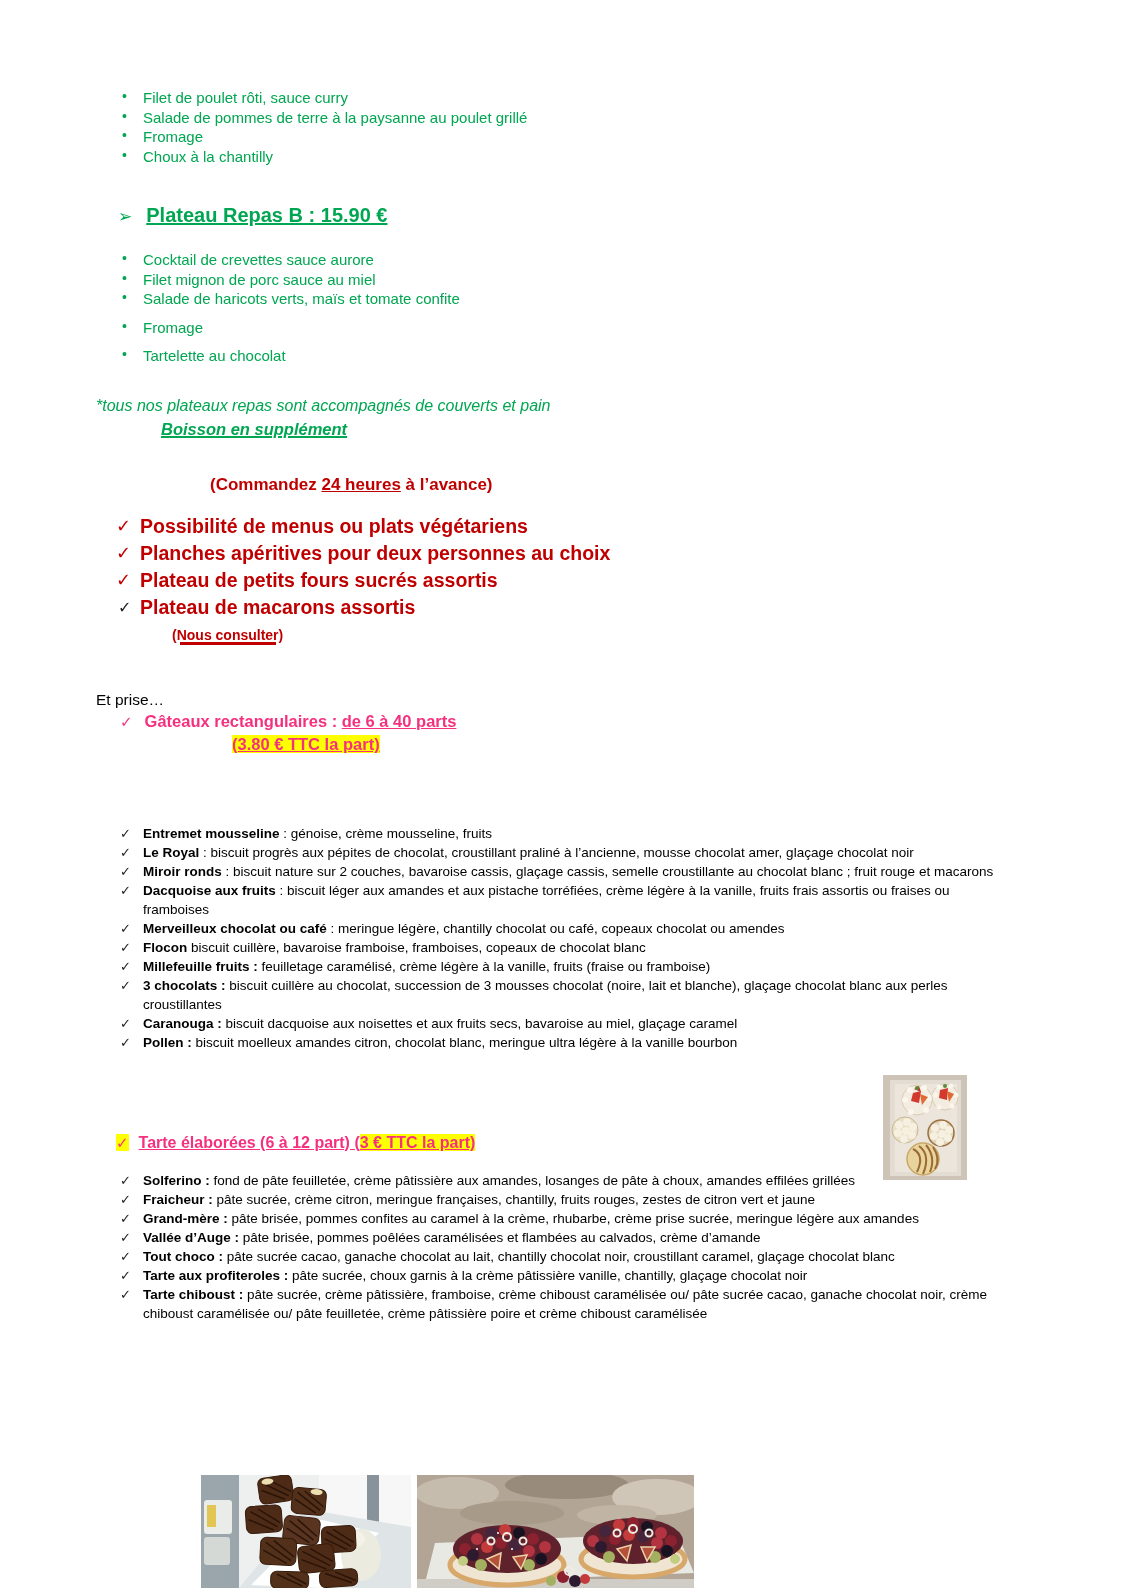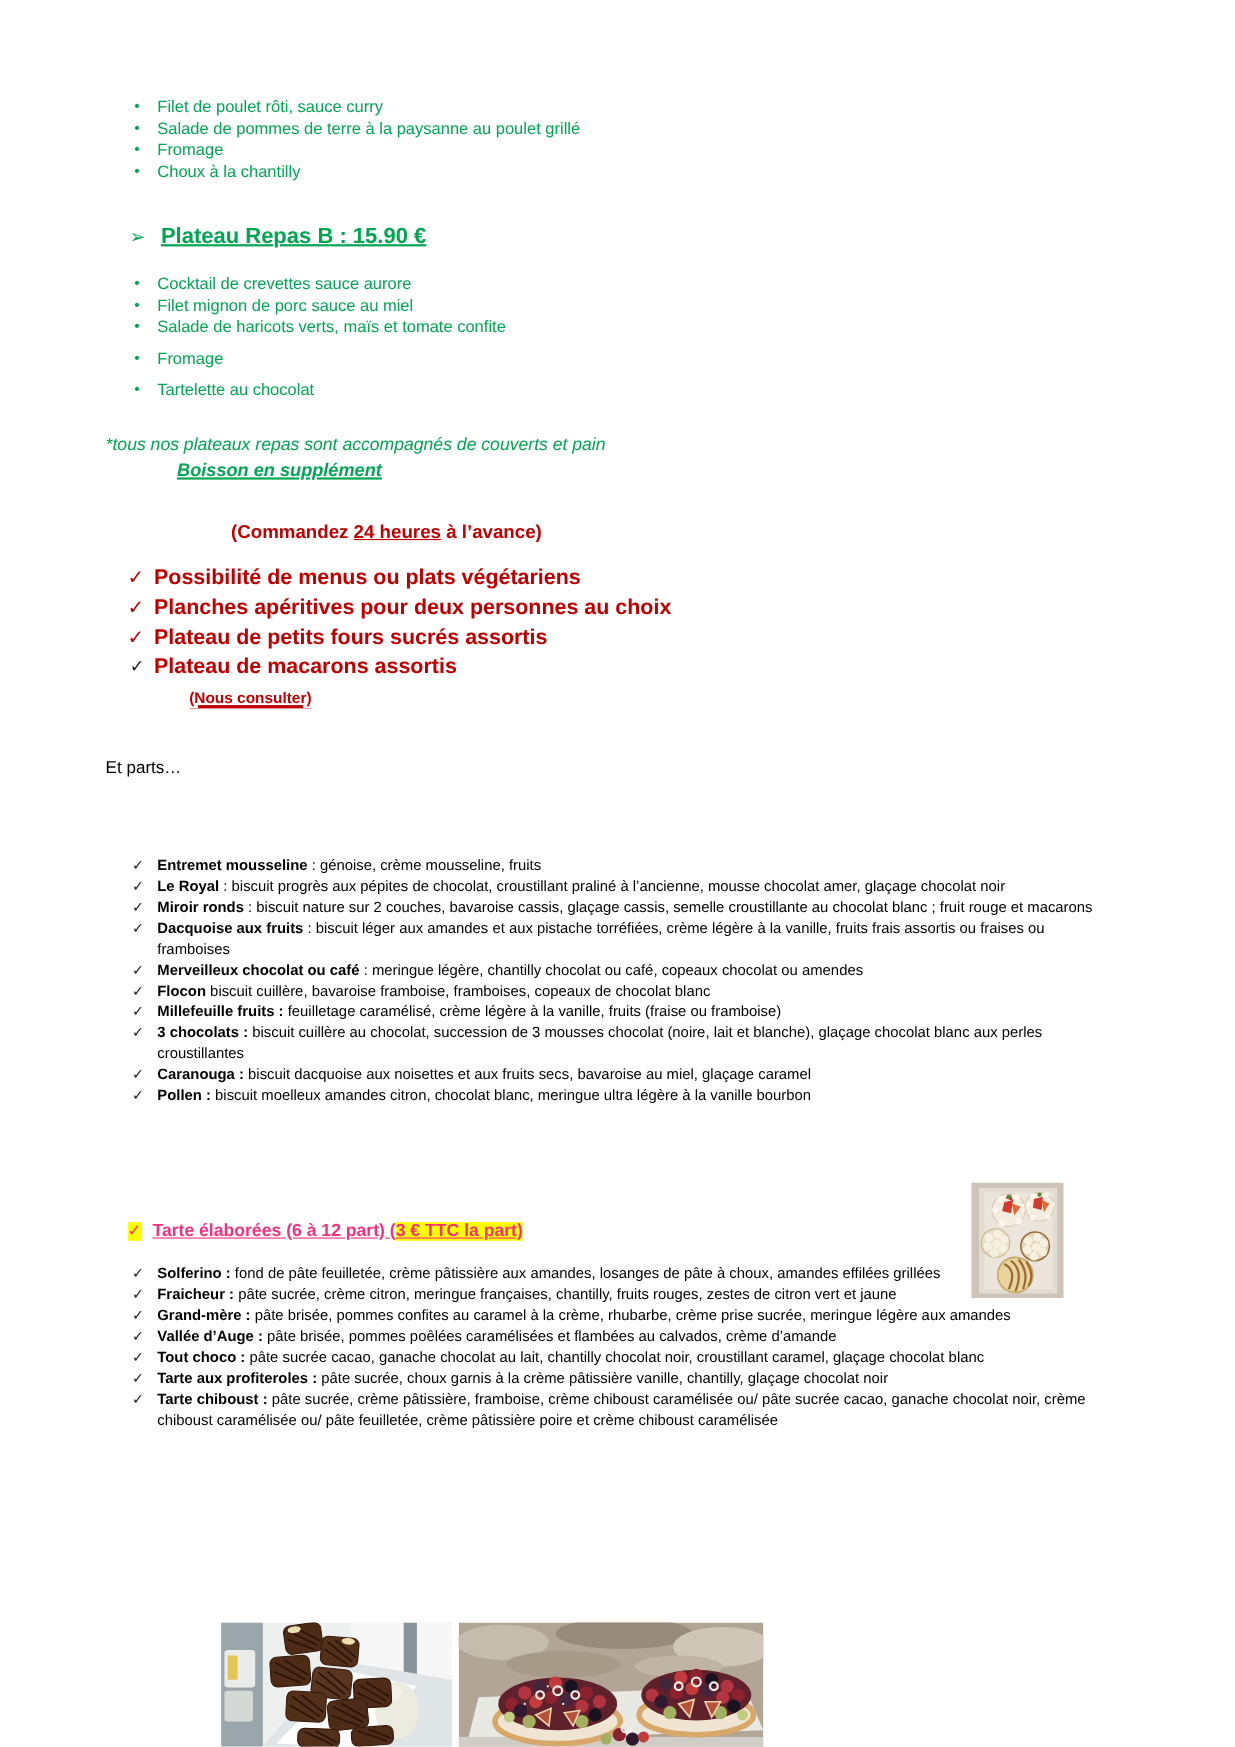--- a/index.html
+++ b/index.html
@@ -48,21 +48,21 @@
   .gateaux-rect { margin-left: 24px; font-size: 16.5px; font-weight: bold; line-height: 22.5px; }
   .gateaux-rect .check { margin-right: 12px; font-size: 15px; }
   .gateaux-price { margin-left: 136px; font-size: 16.5px; font-weight: bold; line-height: 22.5px; }
 
   
   .black-list { margin-left: 24px; font-size: 13.5px; line-height: 19px; color: #000; width: 898px; }
   .black-list li { padding-left: 23px; }
   .black-list .check { position: absolute; left: 0; top: 0; color: #222; font-size: 13px; }
   .black-list b { font-weight: bold; }
 
-  .tartes-heading { margin-top: 104px; margin-left: 20px; font-size: 16px; font-weight: bold; line-height: 22px; }
+  .tartes-heading { margin-top: 80px; margin-left: 20px; font-size: 16px; font-weight: bold; line-height: 22px; }
   .tartes-heading .check { font-size: 15px; }
   .tartes-heading .gap { display: inline-block; width: 10px; }
   .tartes-list { margin-top: 17px; }
 
   
   .photo { position: absolute; display: block; }
   .photo-tartlets { left: 883px; top: 1075px; }
   .photo-choco { left: 201px; top: 1475px; }
   .photo-fruit { left: 417px; top: 1475px; }
 </style>
@@ -98,22 +98,28 @@
   </div>
 
   <ul class="options-list red">
     <li><span class="check">✓</span><span>Possibilité de menus ou plats végétariens</span></li>
     <li><span class="check">✓</span><span>Planches apéritives pour deux personnes au choix</span></li>
     <li><span class="check">✓</span><span>Plateau de petits fours sucrés assortis</span></li>
     <li class="black-check"><span class="check">✓</span><span>Plateau de macarons assortis</span></li>
   </ul>
   <div class="consult red">(Nous consulter)</div>
 
-  <div class="et-aussi">Et parts…</div>
-
+  <div class="et-aussi">Et prise…</div>
+
+  <div class="gateaux-rect pink">
+    <span class="check">✓</span><span>Gâteaux rectangulaires : </span><span class="u">de 6 à 40 parts</span>
+  </div>
+  <div class="gateaux-price pink">
+    <span class="u"><mark class="hl">(3.80 € TTC la part)</mark></span>
+  </div>
 
   <ul class="black-list entremets" style="margin-top:68px;">
     <li><span class="check">✓</span><b>Entremet mousseline</b> <span>: génoise, crème mousseline, fruits</span></li>
     <li><span class="check">✓</span><b>Le Royal</b> <span>: biscuit progrès aux pépites de chocolat, croustillant praliné à l’ancienne, mousse chocolat amer, glaçage chocolat noir</span></li>
     <li><span class="check">✓</span><b>Miroir ronds</b> <span>: biscuit nature sur 2 couches, bavaroise cassis, glaçage cassis, semelle croustillante au chocolat blanc ; fruit rouge et macarons</span></li>
     <li><span class="check">✓</span><b>Dacquoise aux fruits</b> <span>: biscuit léger aux amandes et aux pistache torréfiées, crème légère à la vanille, fruits frais assortis ou fraises ou framboises</span></li>
     <li><span class="check">✓</span><b>Merveilleux chocolat ou café</b> <span>: meringue légère, chantilly chocolat ou café, copeaux chocolat ou amendes</span></li>
     <li><span class="check">✓</span><b>Flocon</b> <span>biscuit cuillère, bavaroise framboise, framboises, copeaux de chocolat blanc</span></li>
     <li><span class="check">✓</span><b>Millefeuille fruits :</b> <span>feuilletage caramélisé, crème légère à la vanille, fruits (fraise ou framboise)</span></li>
     <li><span class="check">✓</span><b>3 chocolats :</b> <span>biscuit cuillère au chocolat, succession de 3 mousses chocolat (noire, lait et blanche), glaçage chocolat blanc aux perles croustillantes</span></li>

